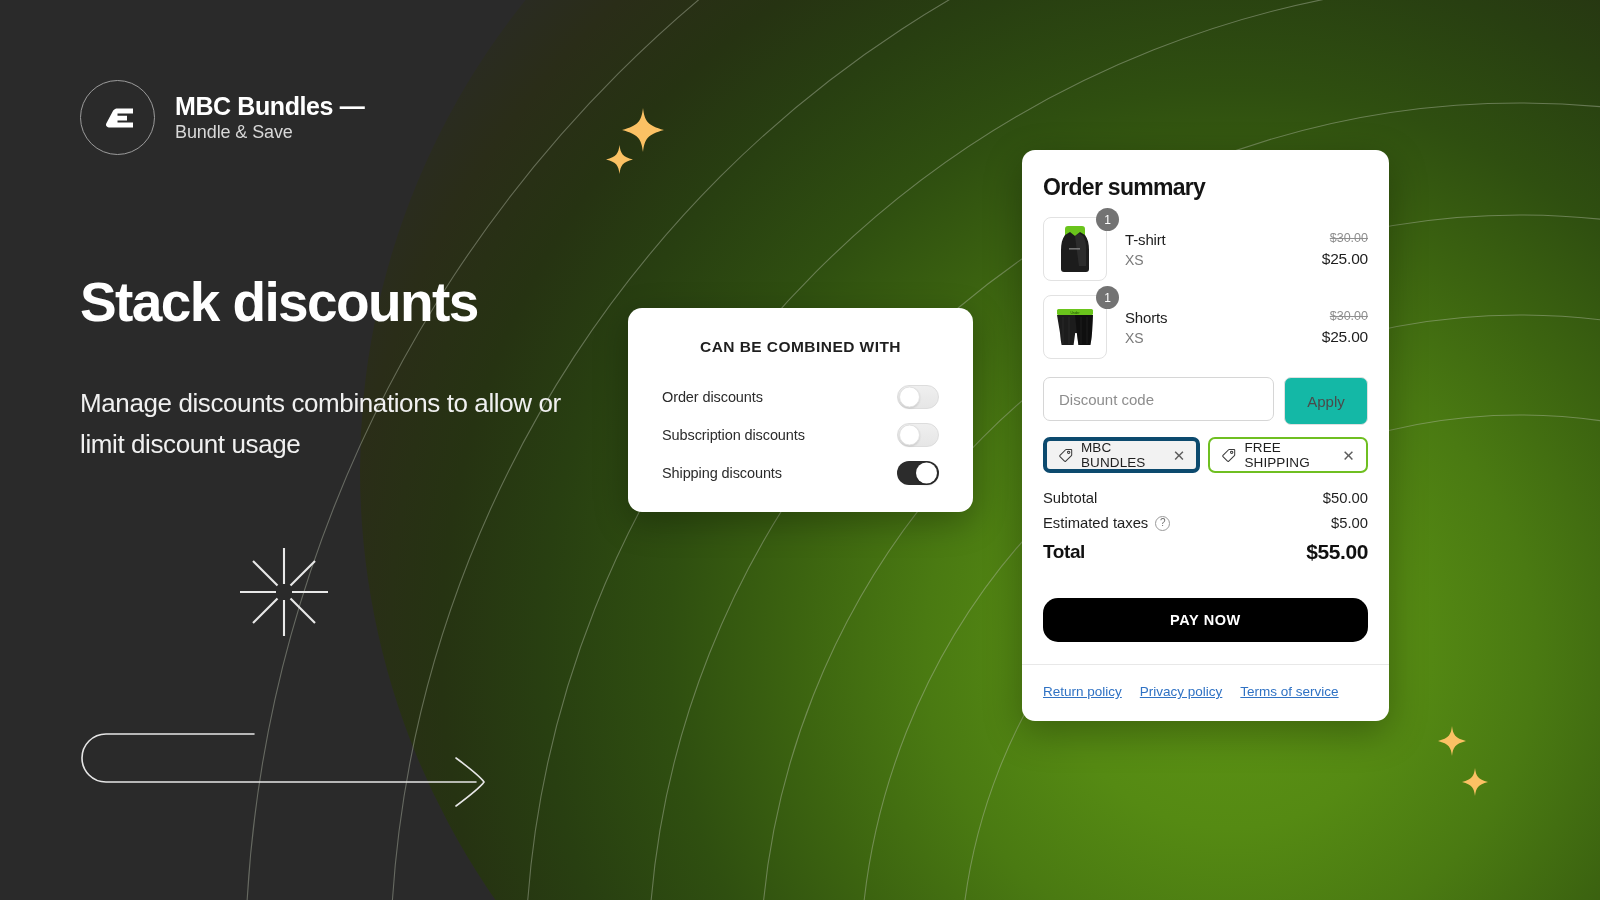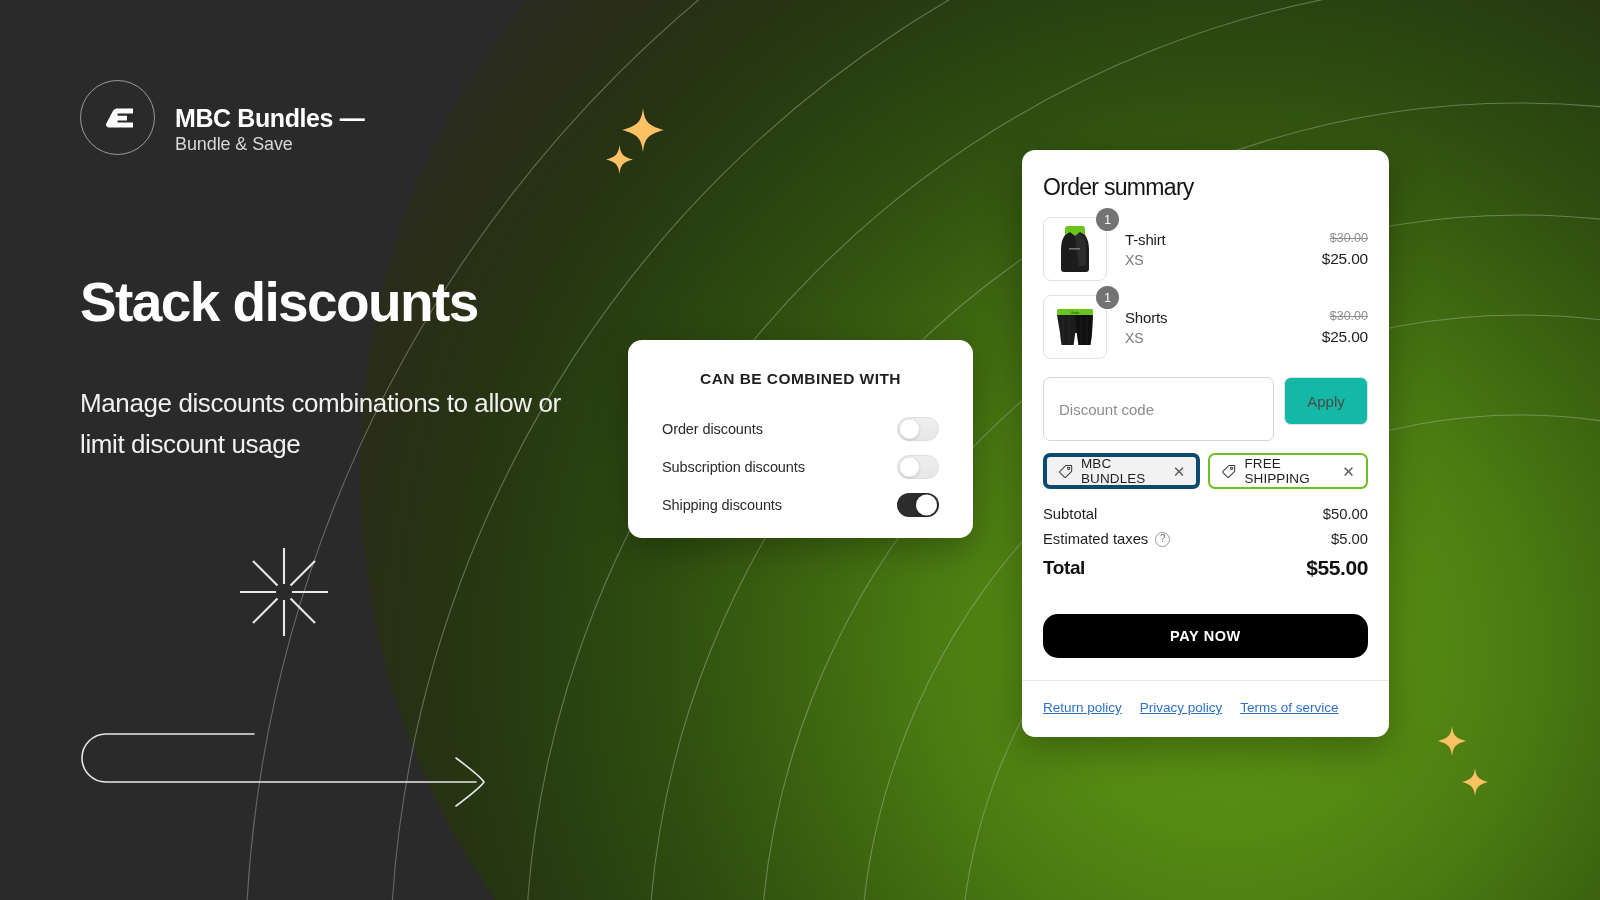--- a/index.html
+++ b/index.html
@@ -41,21 +41,21 @@
     position: absolute;
     inset: 0;
     pointer-events: none;
   }
   .bg-arcs svg { width: 1600px; height: 900px; display: block; }
 
   
   .brand {
     position: absolute;
     left: 80px; top: 80px;
-    display: flex; align-items: flex-end; gap: 20px;
+    display: flex; align-items: center; gap: 20px;
   }
   .brand-logo {
     width: 75px; height: 75px;
     border-radius: 50%;
     border: 1.6px solid #9b9b9b;
     display: flex; align-items: center; justify-content: center;
     flex: none;
   }
   .brand-logo svg { width: 40px; height: 40px; display: block; }
   .brand-text { display: flex; flex-direction: column; gap: 2px; }
@@ -101,25 +101,25 @@
   }
   .uturn-arrow svg { display: block; width: 430px; height: 88px; }
 
   
   .sparkle { position: absolute; pointer-events: none; }
   .sparkle svg { display: block; width: 100%; height: 100%; }
 
   
   .combine-card {
     position: absolute;
-    left: 628px; top: 340px;
+    left: 628px; top: 308px;
     width: 345px;
     background: #ffffff;
     border-radius: 14px;
-    padding: 30px 34px 18px 34px;
+    padding: 30px 34px 24px 34px;
     box-shadow: 0 10px 34px rgba(0,0,0,0.28);
   }
   .combine-title {
     text-align: center;
     font-size: 15.5px; font-weight: bold;
     letter-spacing: 0.45px;
     color: #1f1f1f;
     margin-bottom: 26px;
   }
   .combine-row {
@@ -161,21 +161,21 @@
     position: absolute;
     left: 1022px; top: 150px;
     width: 367px;
     background: #ffffff;
     border-radius: 13px;
     box-shadow: 0 12px 38px rgba(0,0,0,0.3);
     overflow: hidden;
   }
   .order-inner { padding: 24px 21px 22px 21px; }
   .order-title {
-    font-size: 23px; font-weight: normal;
+    font-size: 23px; font-weight: bold;
     letter-spacing: -0.7px;
     color: #141414;
     margin-bottom: 16px;
   }
 
   .line-item {
     display: flex; align-items: center;
     margin-bottom: 14px;
   }
   .thumb-wrap { position: relative; width: 64px; height: 64px; flex: none; }
@@ -211,21 +211,21 @@
     font-size: 15.5px; color: #1d1d1d; font-weight: 500;
     margin-top: 5px; letter-spacing: -0.2px;
   }
 
   .discount-row {
     display: flex; gap: 10px;
     margin-top: 18px;
   }
   .discount-input {
     flex: 1;
-    height: 64px;
+    height: 44px;
     border: 1px solid #d6d6d6;
     border-radius: 7px;
     padding: 0 15px;
     font-size: 15px; color: #1d1d1d;
     font-family: "Liberation Sans", sans-serif;
     background: #ffffff;
     outline: none;
   }
   .discount-input::placeholder { color: #8d8d8d; }
   .apply-btn {

